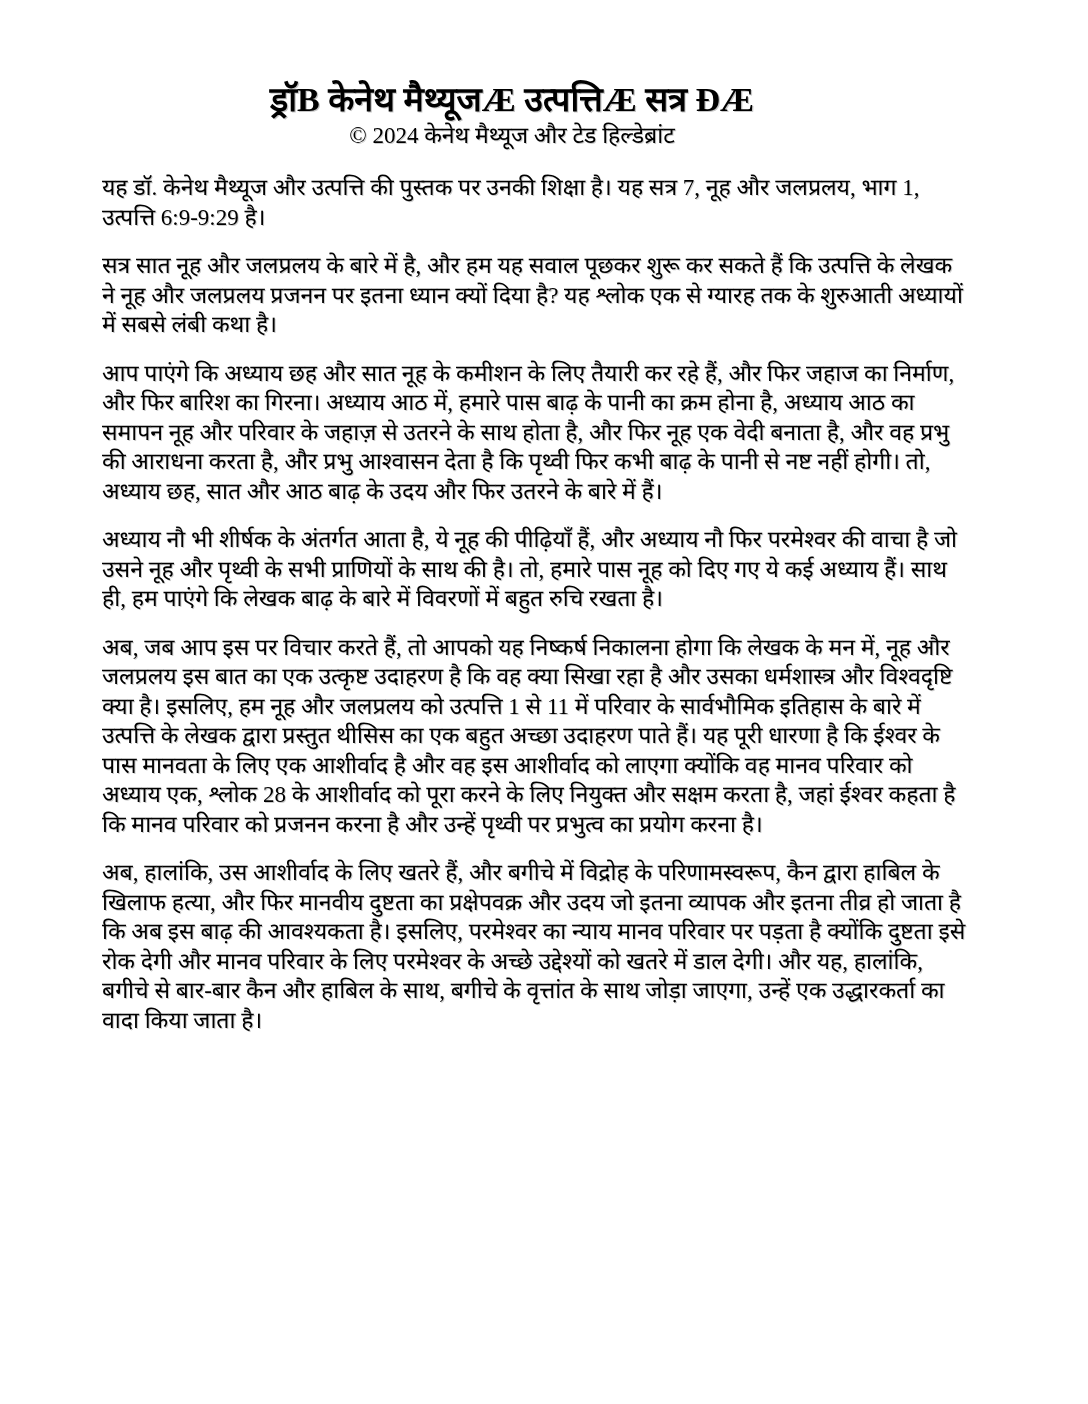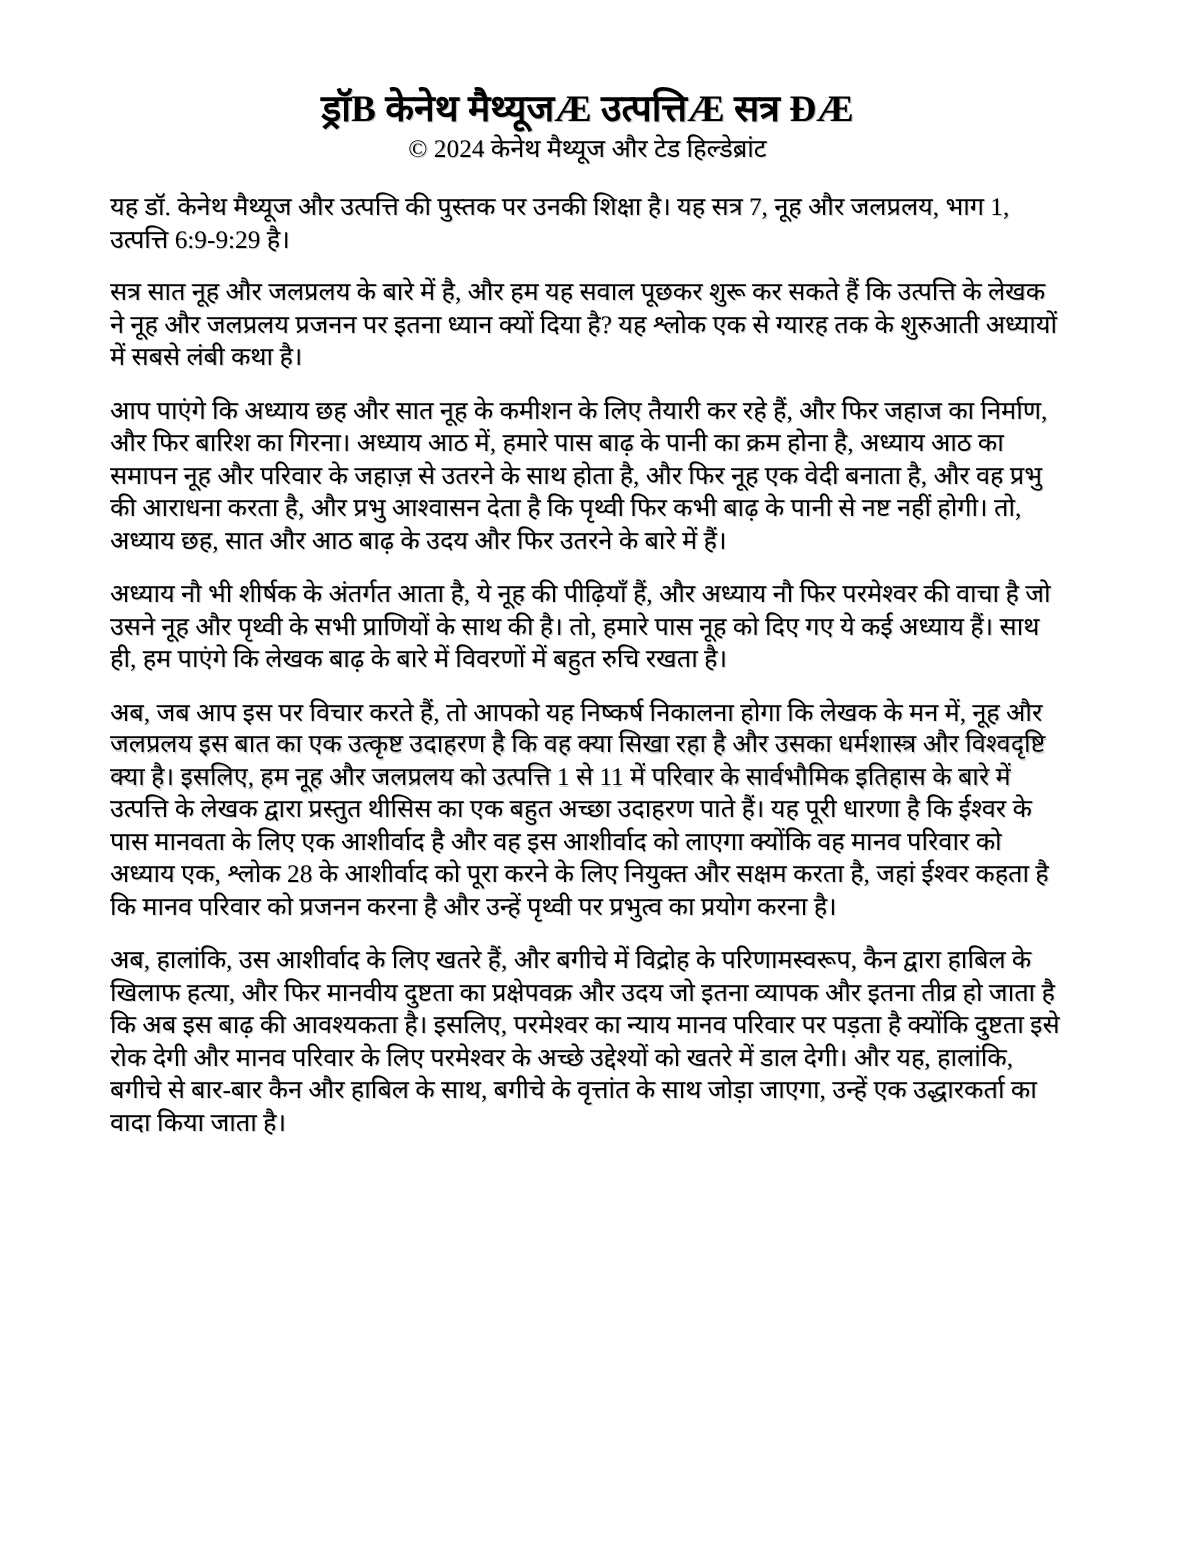--- a/index.html
+++ b/index.html
@@ -11,21 +11,21 @@
     width: 1088px;
     height: 1404px;
     overflow: hidden;
     font-family: "Liberation Serif", "DejaVu Serif", serif;
     color: #000000;
   }
   .page {
     box-sizing: border-box;
     width: 1088px;
     height: 1404px;
-    padding: 78px 120px 0 100px;
+    padding: 78px 120px 0 56px;
     background: #ffffff;
   }
   .title-block {
     text-align: center;
   }
   .title-line {
     font-size: 34px;
     line-height: 43px;
     font-weight: 700;
     color: #000000;
@@ -34,20 +34,21 @@
   }
   .copyright-line {
     font-size: 23px;
     line-height: 29px;
     margin-top: 0;
     text-shadow: 1px 1px 0.5px rgba(0,0,0,0.20);
   }
   .body-text {
     margin-top: 23px;
     text-align: left;
+    margin-left: 46px;
   }
   .body-text p {
     margin: 0 0 19px 0;
     font-size: 23px;
     line-height: 29.5px;
     text-shadow: 1px 1px 0.5px rgba(0,0,0,0.20);
   }
 </style>
 </head>
 <body>

